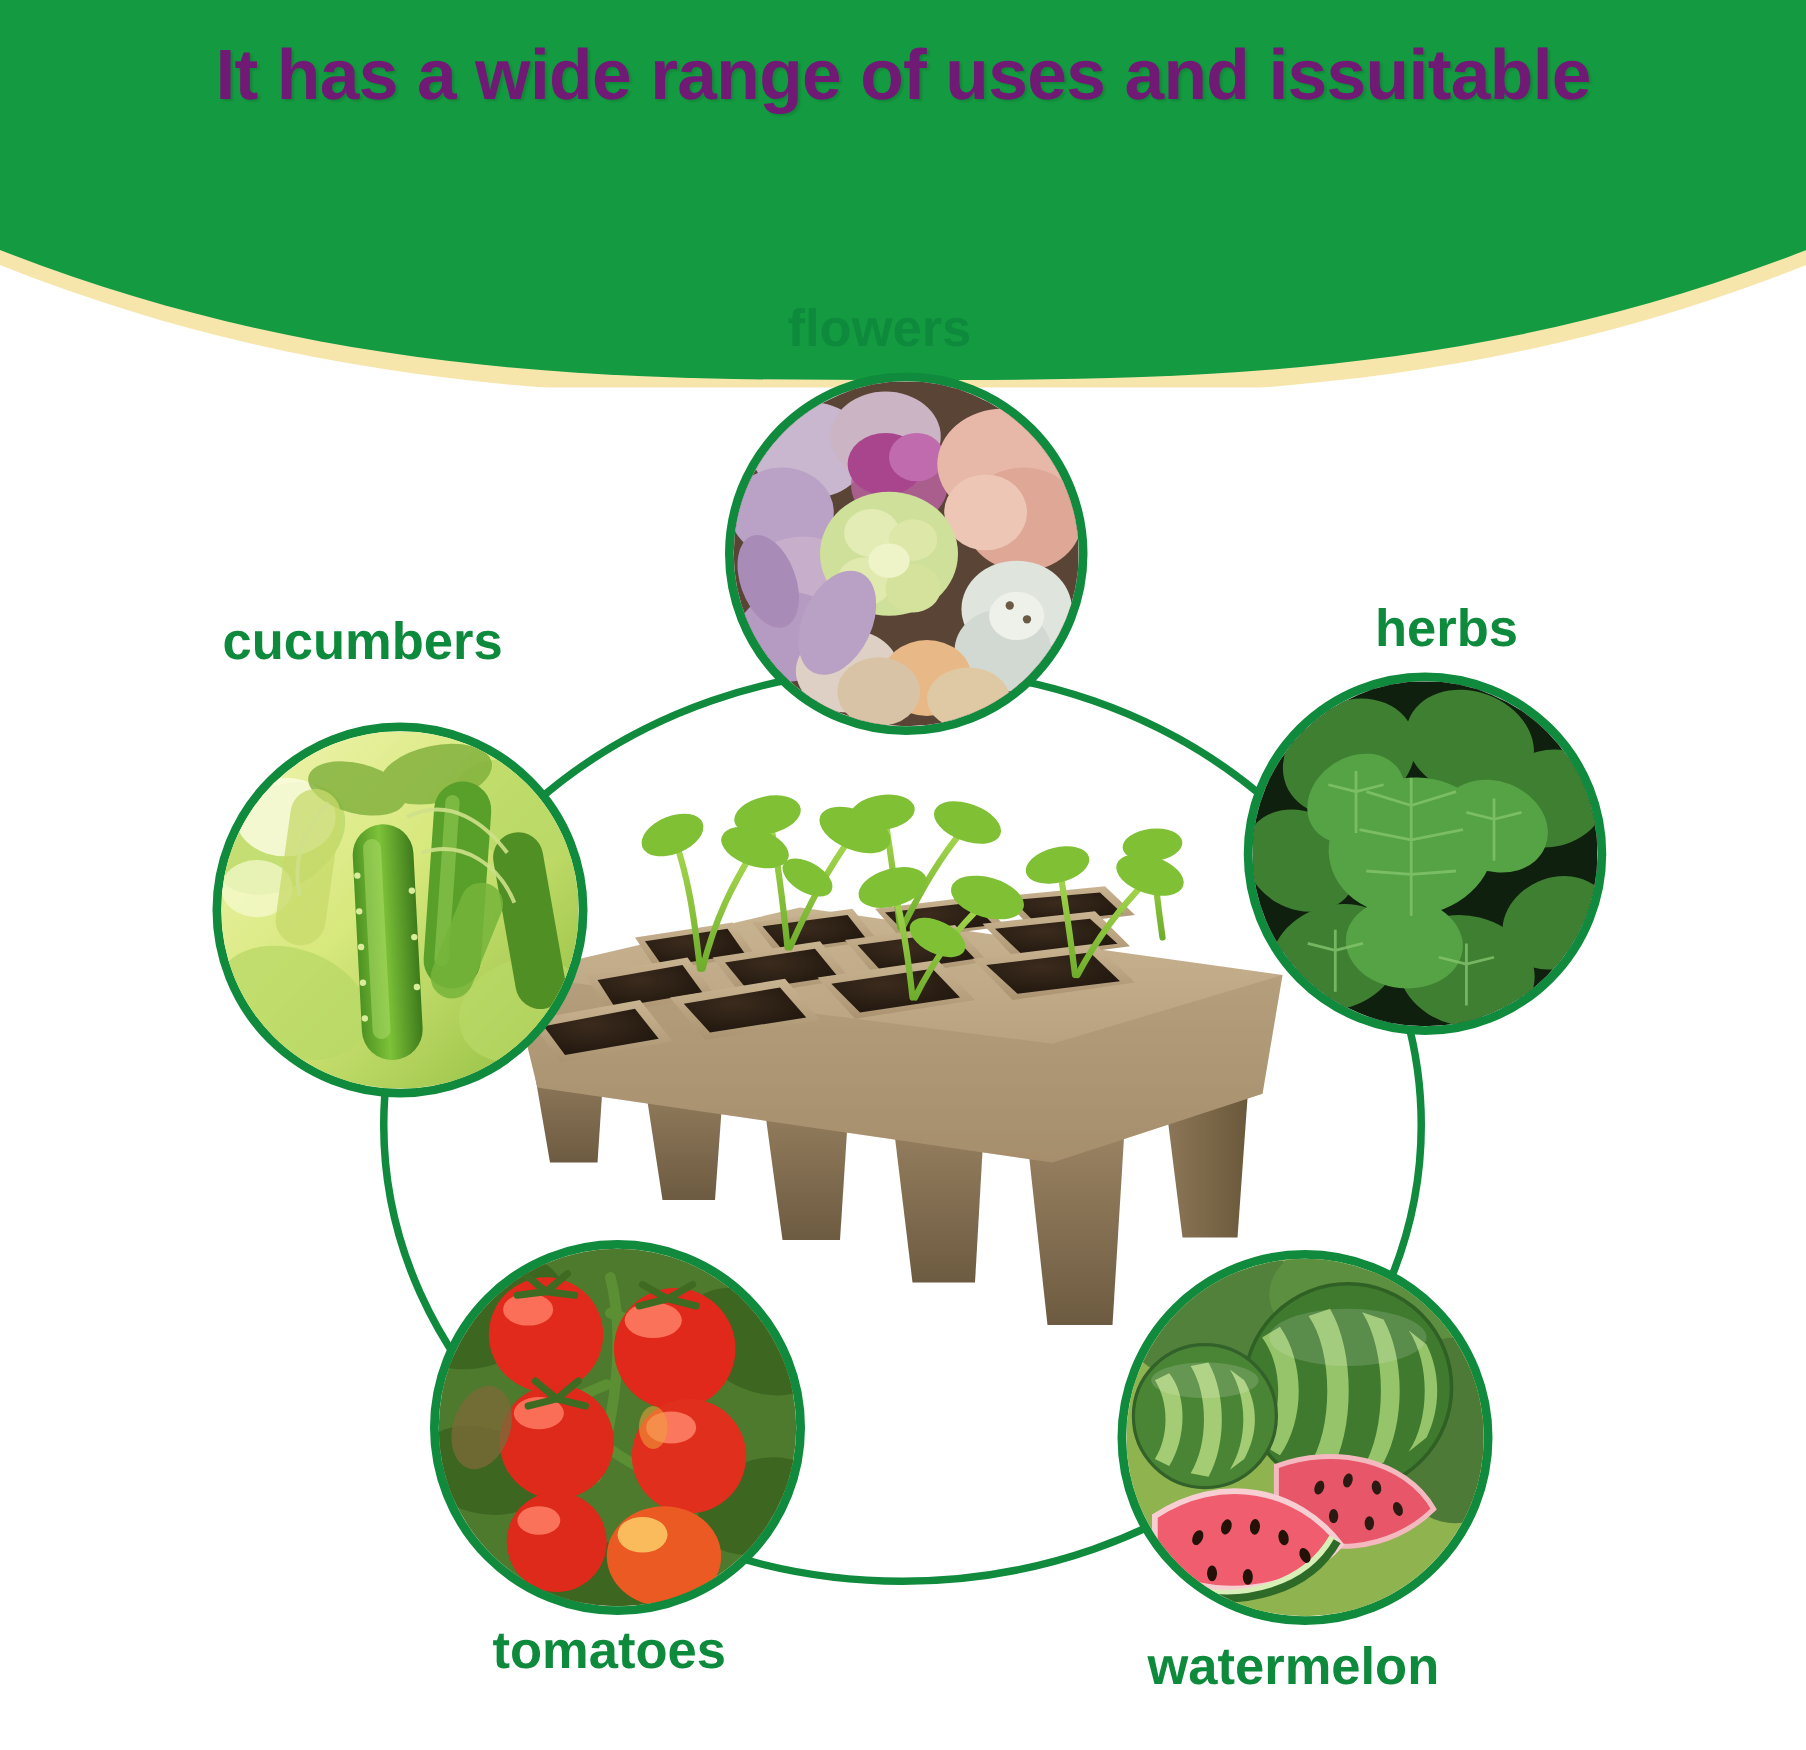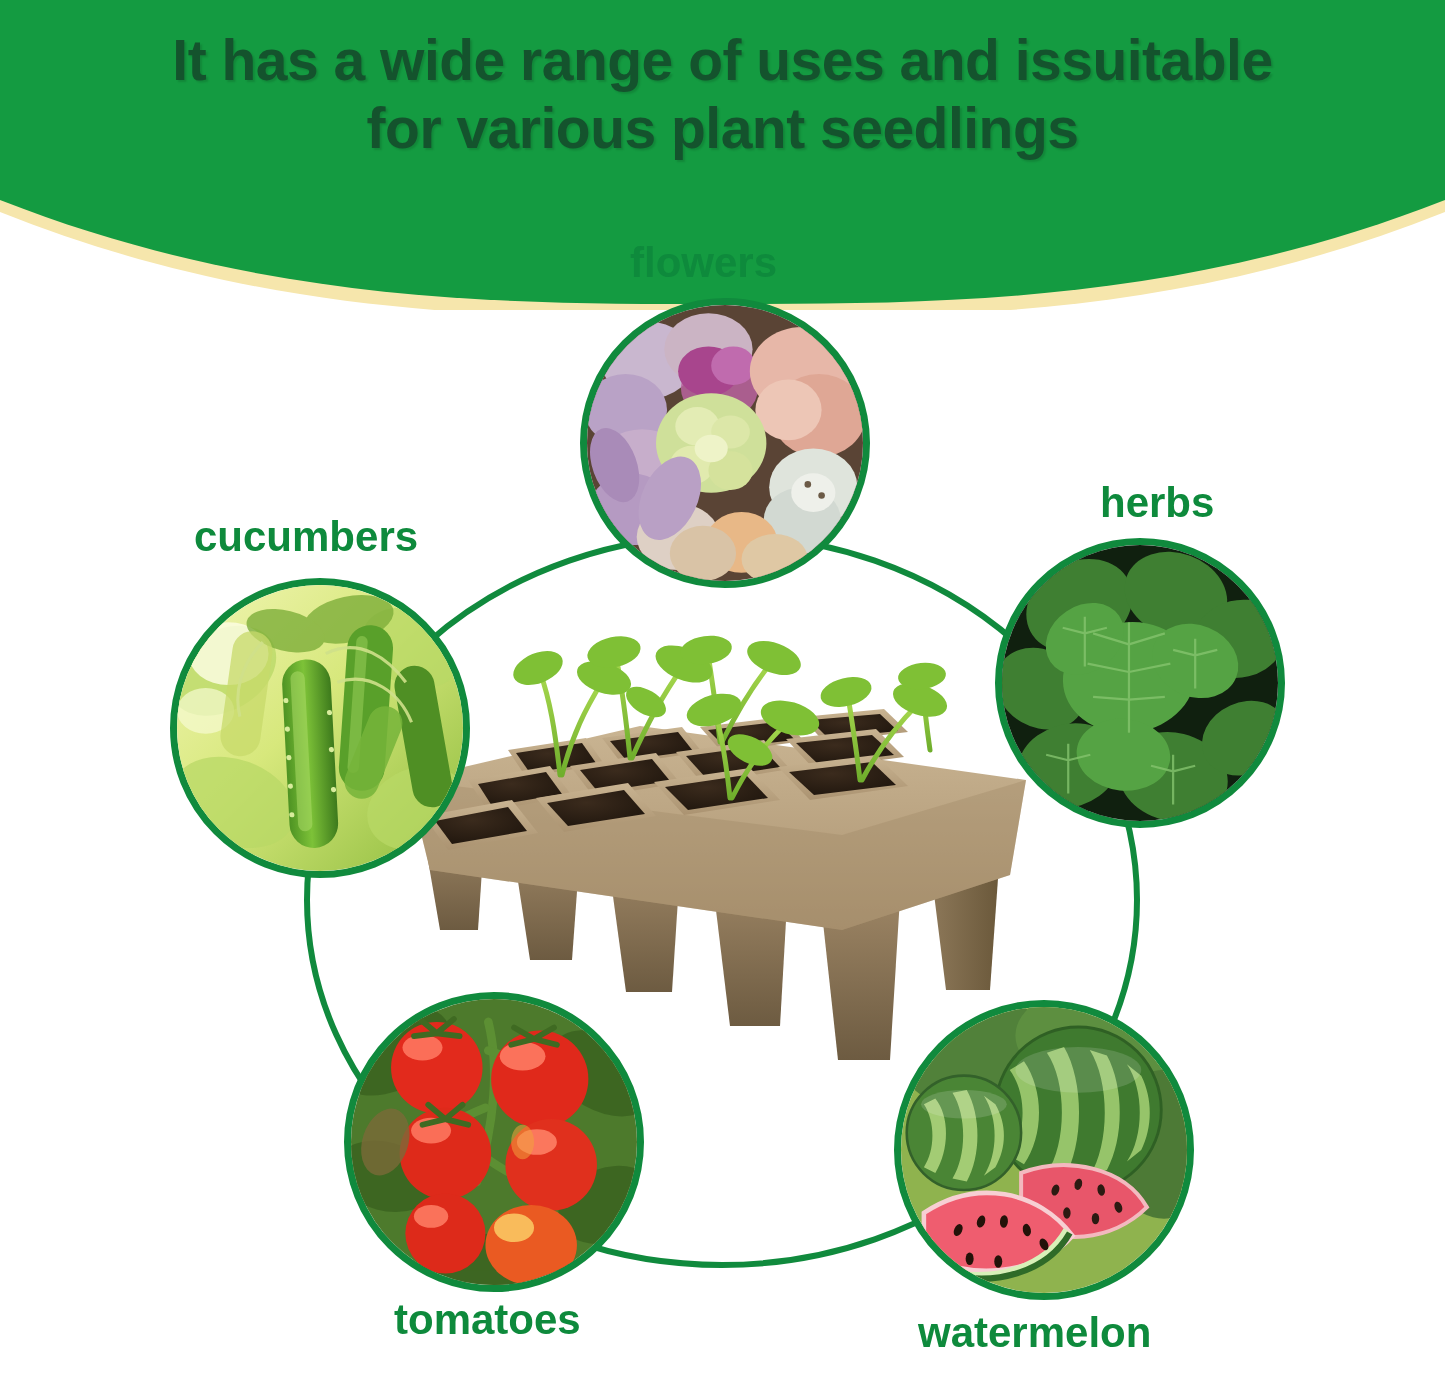--- a/index.html
+++ b/index.html
@@ -6,21 +6,21 @@
   body{width:1445px;height:1400px;position:relative;overflow:hidden;
        font-family:"Liberation Sans","DejaVu Sans",sans-serif;}
 
   .stage{position:absolute;inset:0;width:1445px;height:1400px;background:#ffffff;}
 
   
   .header-wrap{position:absolute;left:0;top:0;width:1445px;height:310px;overflow:hidden;}
   .header-svg{position:absolute;left:0;top:0;}
   .title-block{position:absolute;left:0;top:26px;width:1445px;text-align:center;
        z-index:4;pointer-events:none;}
-  .title-line{color:#14532d;font-weight:bold;font-size:57px;line-height:68px;
+  .title-line{color:#701a75;font-weight:bold;font-size:57px;line-height:68px;
        letter-spacing:-0.5px;font-family:"Liberation Sans","DejaVu Sans",sans-serif;
        text-shadow:2px 2px 2px rgba(0,0,0,.13);white-space:nowrap;}
 
   
   .ring-svg{position:absolute;left:0;top:0;z-index:1;}
   .center-svg{position:absolute;z-index:2;}
   .node{position:absolute;z-index:3;}
   .node-circle{position:absolute;border-radius:50%;overflow:hidden;
        border:7px solid #108a3d;box-sizing:border-box;background:#fff;}
   .node-circle svg{display:block;width:100%;height:100%;}
@@ -35,21 +35,20 @@
 
   <div class="header-wrap">
     <svg class="header-svg" width="1445" height="310" viewBox="0 0 1445 310">
 
       <path d="M0,0 H1445 V212 C1180,318 940,318 722,318 C505,318 265,318 0,212 Z" fill="#f6e6ac"></path>
       <path d="M0,0 H1445 V200 C1180,304 940,304 722,304 C505,304 265,304 0,200 Z" fill="#149b41"></path>
     </svg>
 
     <div class="title-block">
       <div class="title-line">It has a wide range of uses and issuitable</div>
-      <div class="title-line">for various plant seedlings</div>
     </div>
   </div>
 
   <svg class="ring-svg" width="1445" height="1400" viewBox="0 0 1445 1400">
     <ellipse cx="722" cy="900" rx="415" ry="365" fill="none" stroke="#108a3d" stroke-width="6"></ellipse>
   </svg>
 
   <svg class="center-svg" style="left:390px;top:630px;" width="650" height="450" viewBox="0 0 650 450">
     <defs>
       <linearGradient id="peatTop" x1="0" y1="0" x2="0" y2="1">
@@ -338,21 +337,21 @@
              <ellipse cx="57" cy="80" rx="7" ry="5" fill="#fcd36a" opacity=".8"></ellipse>
             </g>
         </g>
         <ellipse cx="12" cy="50" rx="8" ry="12" fill="#7a6a38" transform="rotate(18 12 50)" opacity=".8"></ellipse>
       </svg>
     </div>
     <div class="node-label" style="left:56px;top:305px;">tomatoes</div>
   </div>
 
   <div class="node" style="left:160px;top:490px;width:320px;height:400px;">
-    <div class="node-label" style="left:34px;top:0px;margin-top:24px;">cucumbers</div>
+    <div class="node-label" style="left:18px;top:0px;">cucumbers</div>
     <div class="node-circle" style="left:10px;top:88px;width:300px;height:300px;">
       <svg viewBox="0 0 100 100">
         <defs>
           <linearGradient id="sunbg" x1="0" y1="0" x2="1" y2="1">
             <stop offset="0" stop-color="#f2f5b4"></stop>
             <stop offset="0.45" stop-color="#d7e87c"></stop>
             <stop offset="1" stop-color="#8cbb3c"></stop>
           </linearGradient>
           <linearGradient id="cucG" x1="0" y1="0" x2="1" y2="0">
             <stop offset="0" stop-color="#4e9323"></stop>

